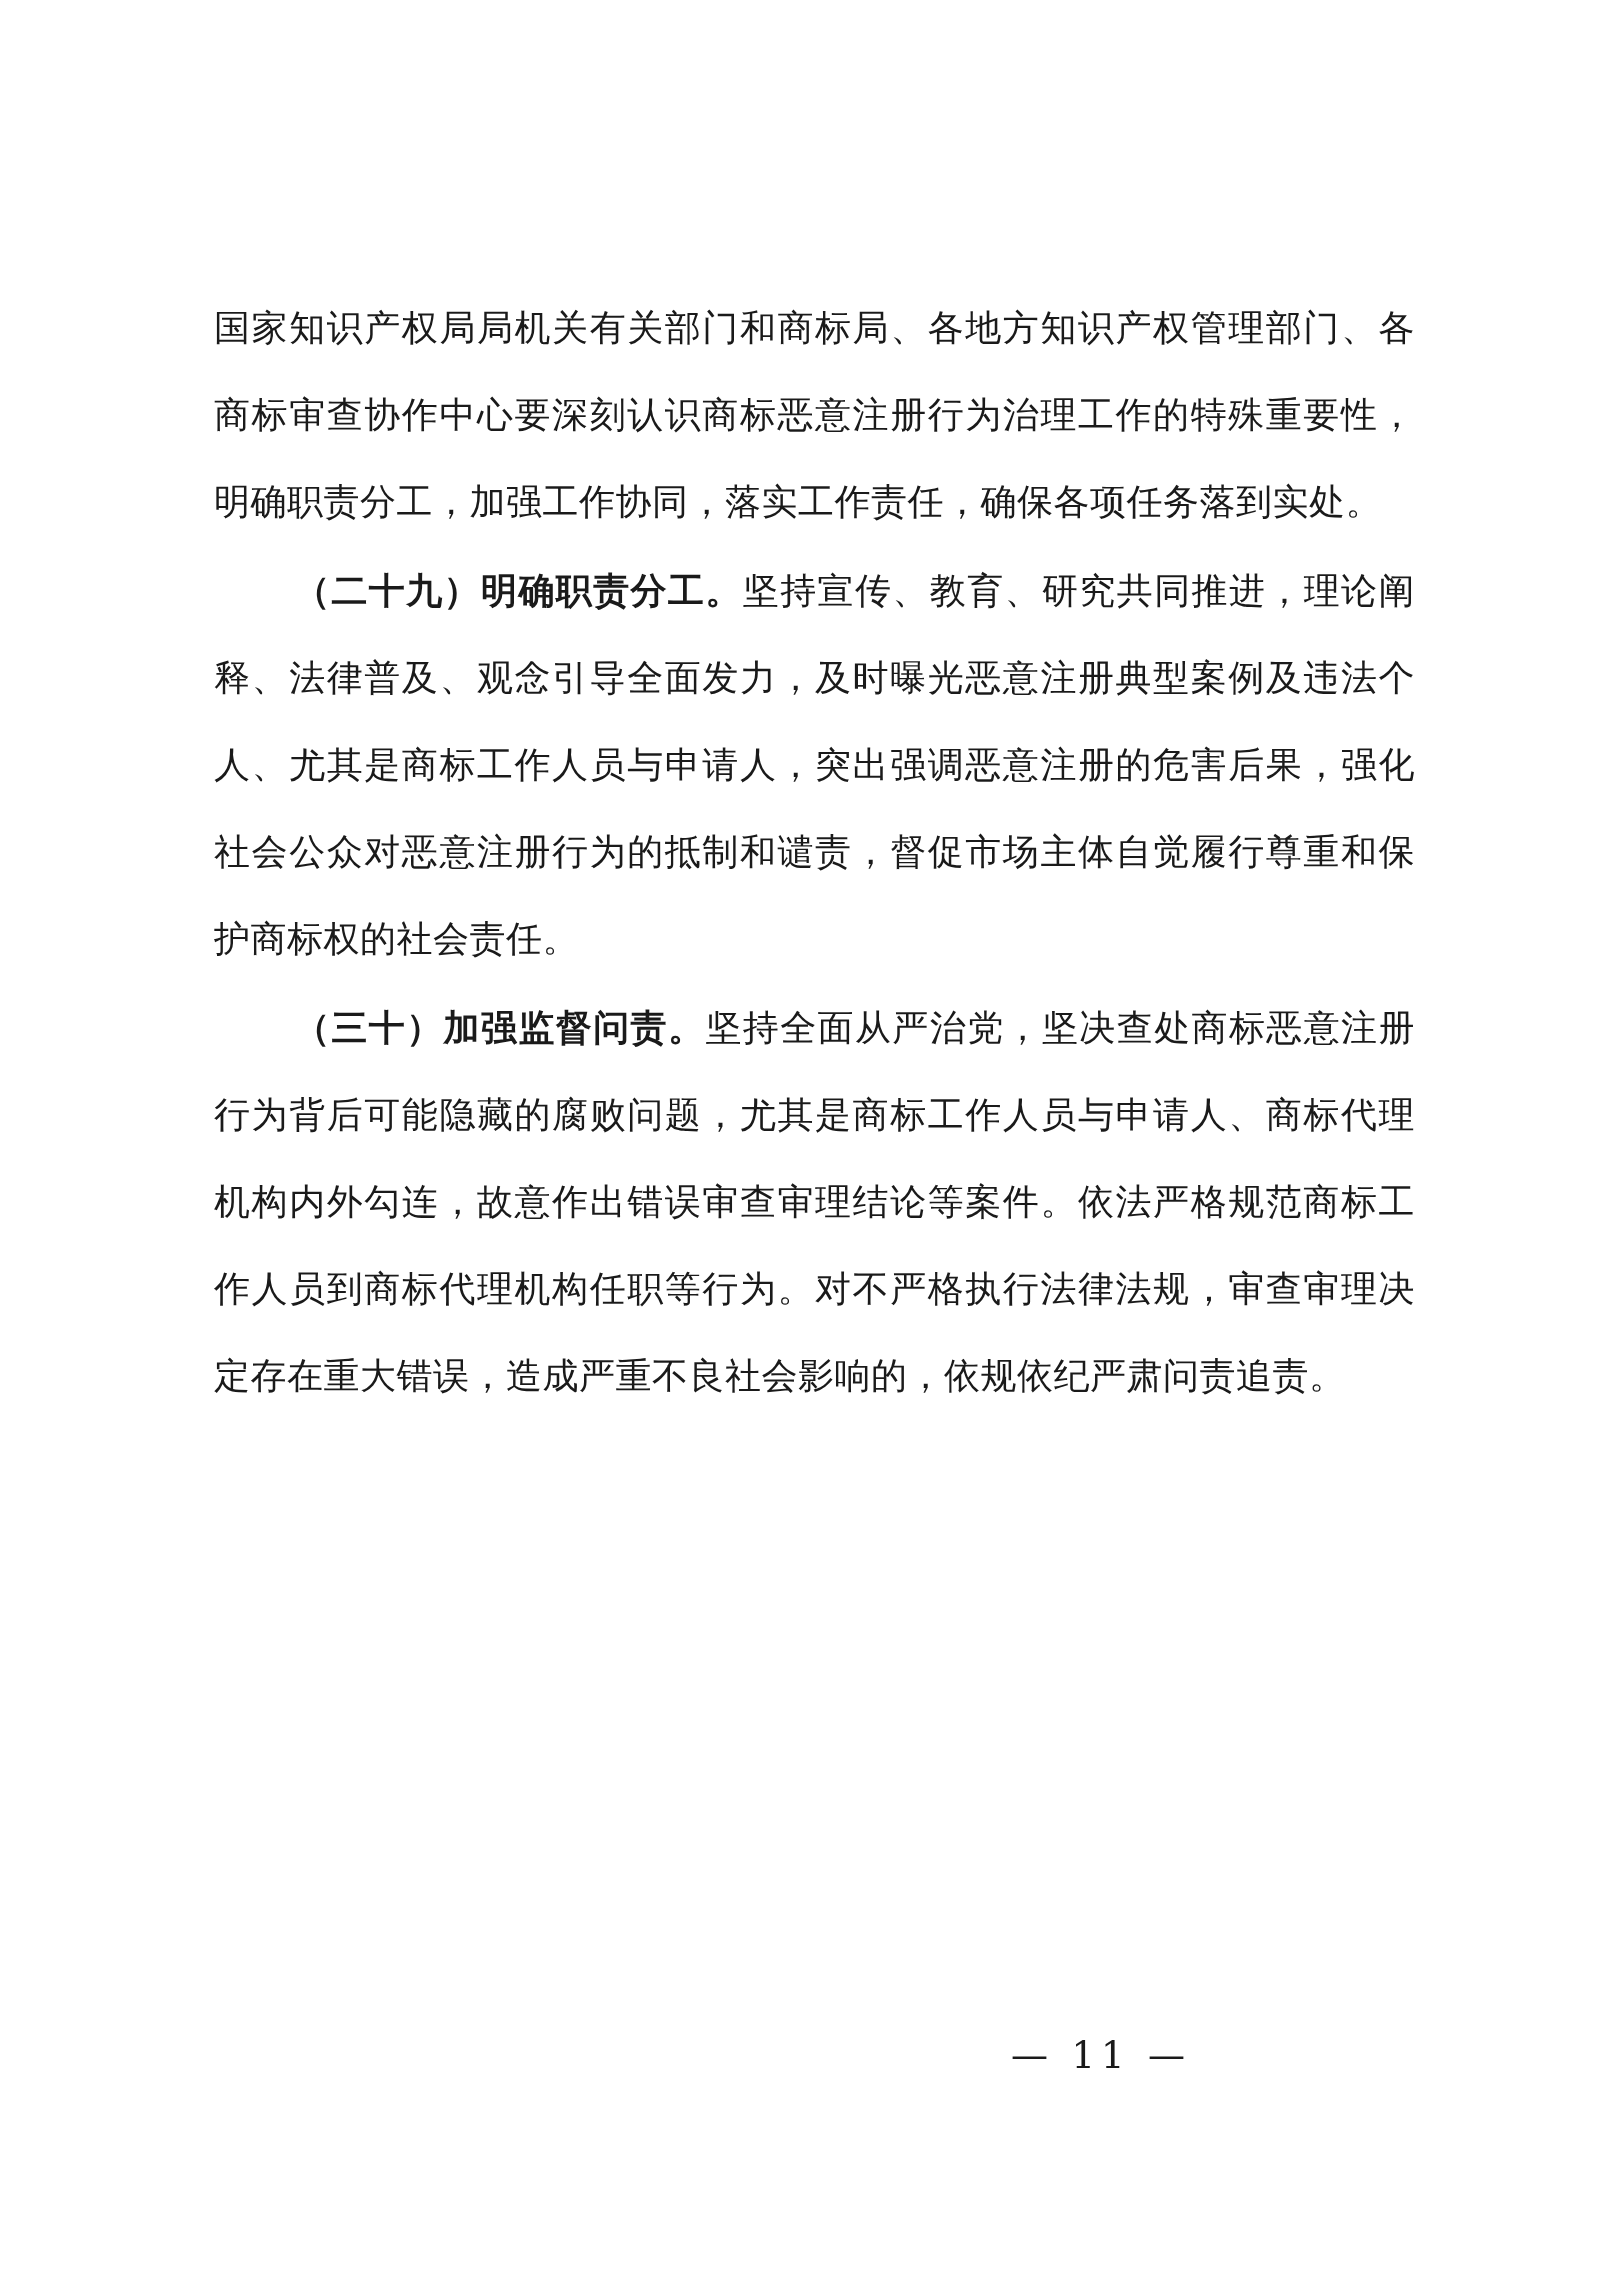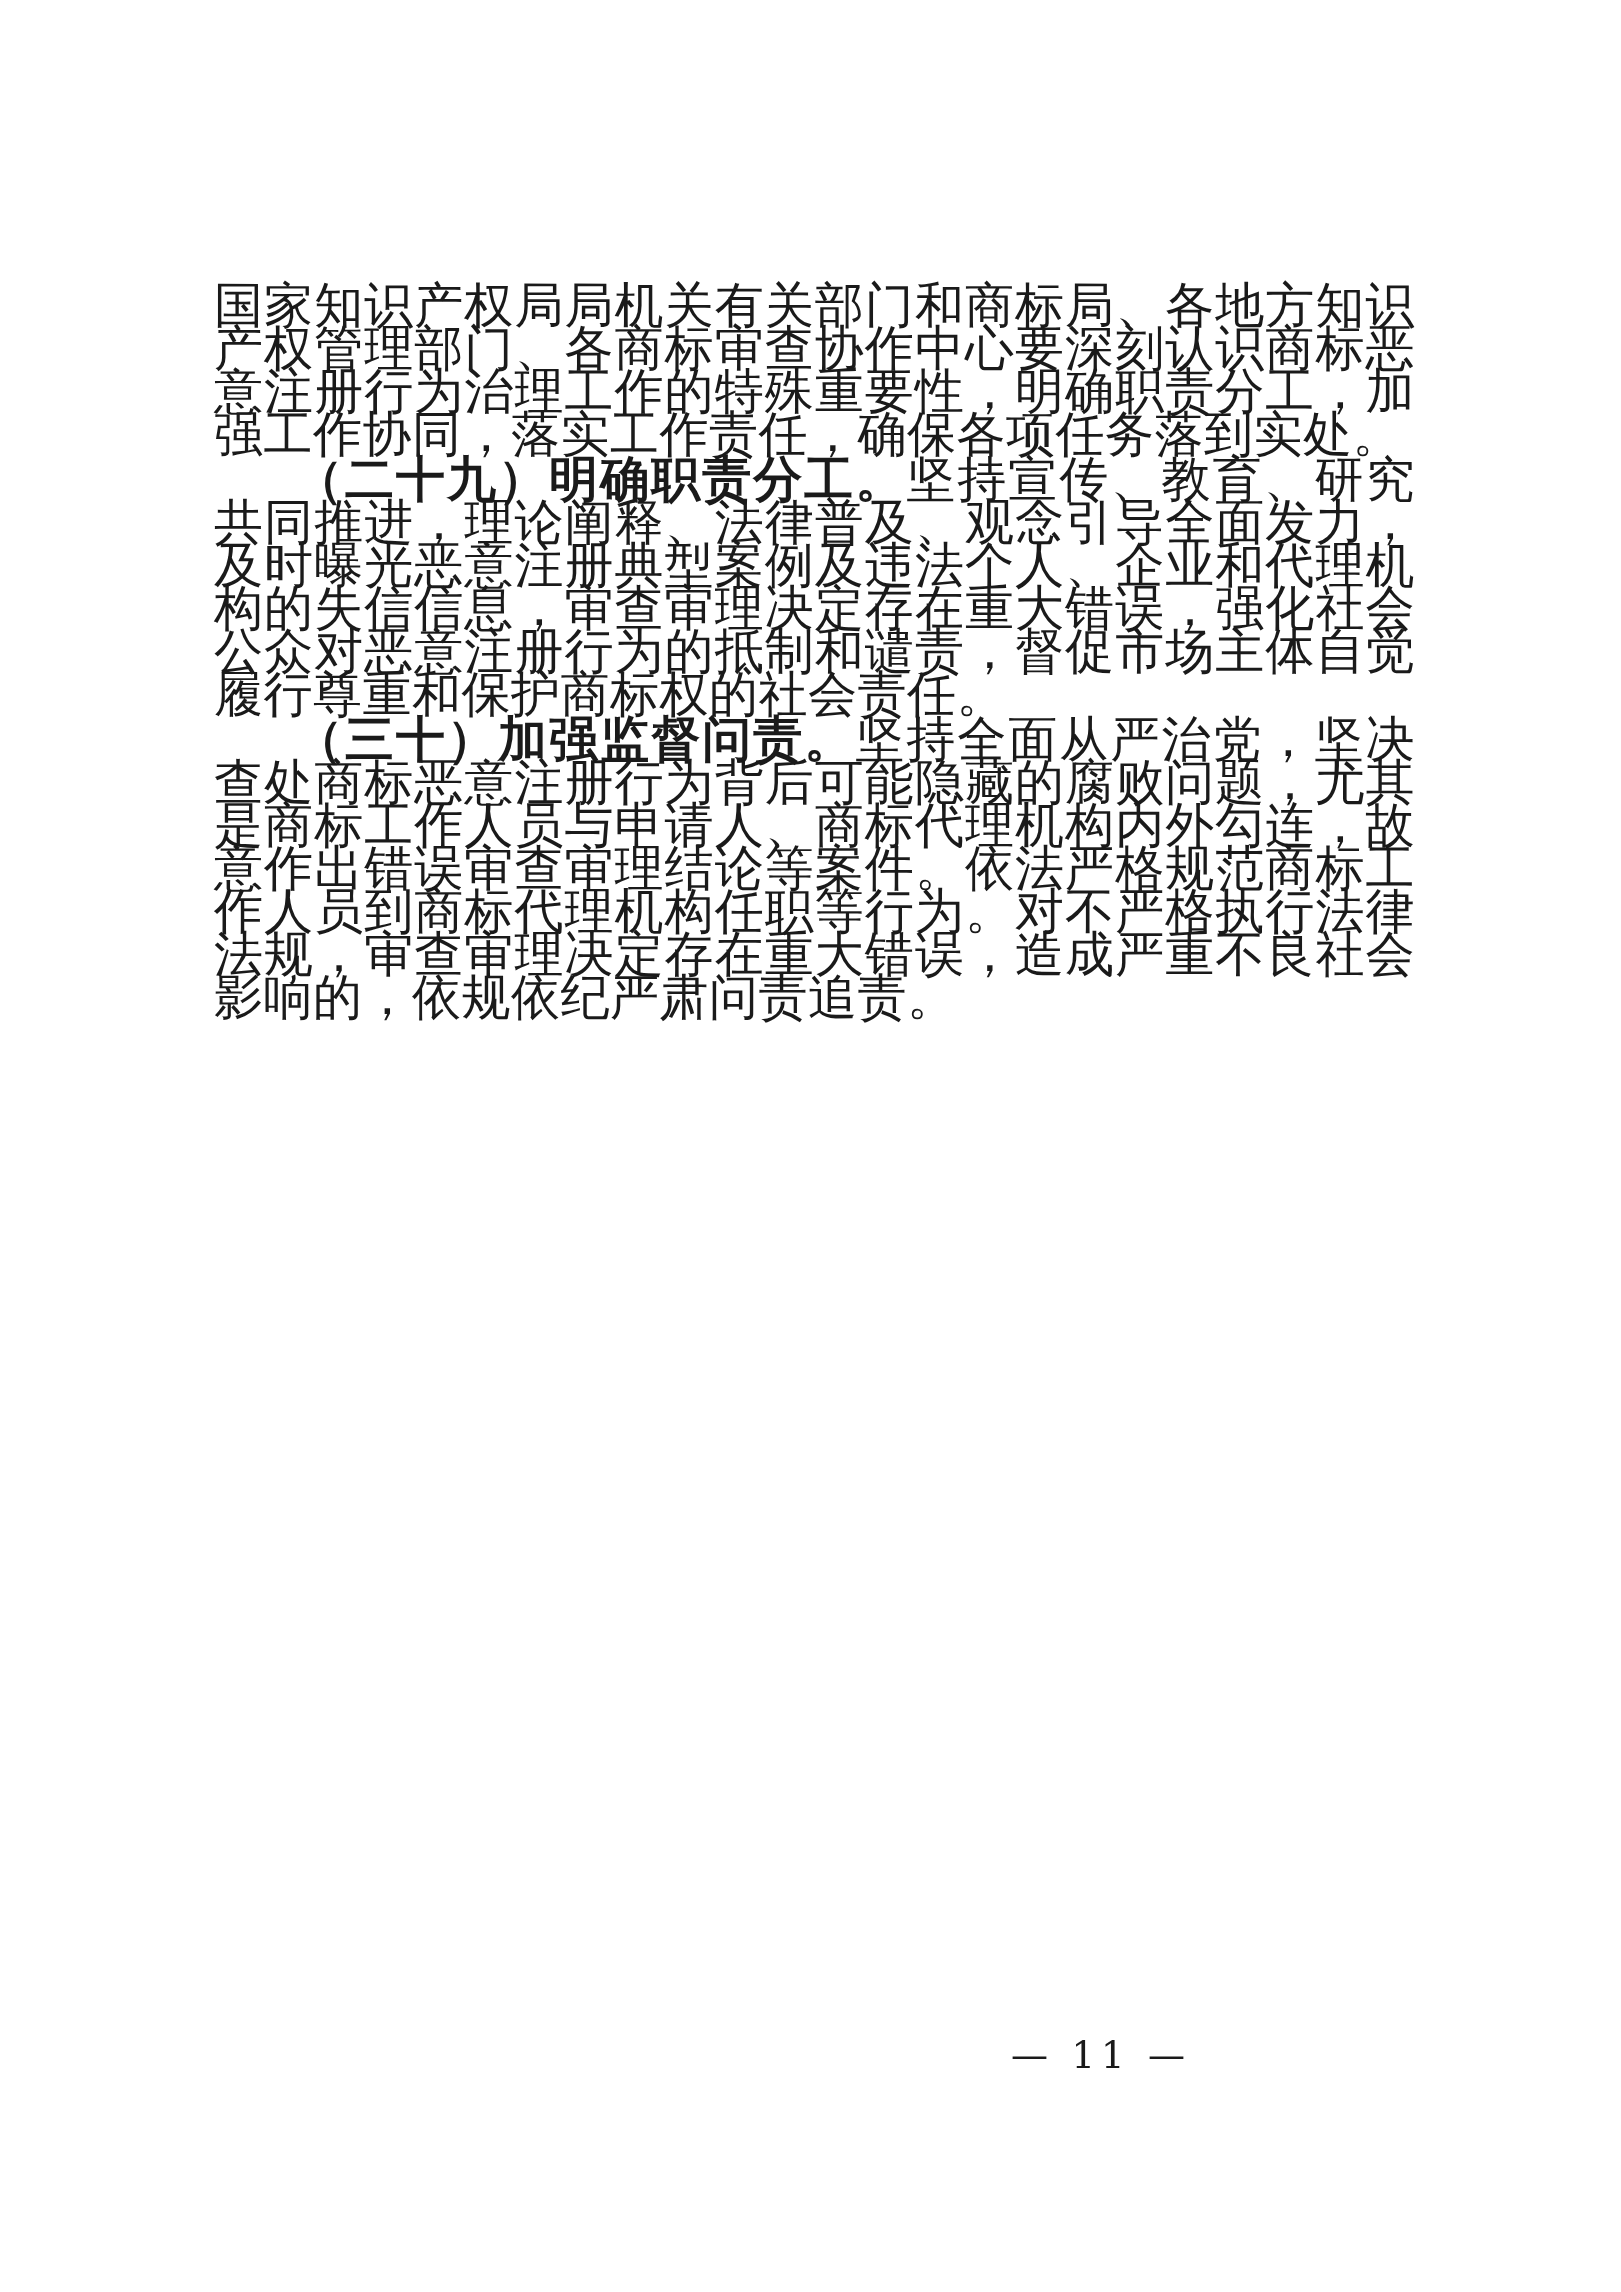--- a/index.html
+++ b/index.html
@@ -18,22 +18,22 @@
     color: #1a1a1a;
   }
   .content {
     position: absolute;
     left: 214px;
     top: 284px;
     width: 1201px;
   }
   p.body-para {
     margin: 0 0 2px 0;
-    font-size: 49px;
-    line-height: 43px;
+    font-size: 36px;
+    line-height: 87px;
     text-align: justify;
     text-justify: inter-ideograph;
     letter-spacing: 0.5px;
     font-family: "DejaVu Serif", "Liberation Serif", serif;
   }
   p.indent {
     text-indent: 80px;
   }
   .lead {
     font-weight: bold;
@@ -60,21 +60,21 @@
 
 <div class="page">
 
   <div class="content">
 
     <p class="body-para">
       <span>国家知识产权局局机关有关部门和商标局、各地方知识产权管理部门、各商标审查协作中心要深刻认识商标恶意注册行为治理工作的特殊重要性，明确职责分工，加强工作协同，落实工作责任，确保各项任务落到实处。</span>
     </p>
 
     <p class="body-para indent">
-      <span class="lead">（二十九）明确职责分工。</span><span>坚持宣传、教育、研究共同推进，理论阐释、法律普及、观念引导全面发力，及时曝光恶意注册典型案例及违法个人、企业和代理机构的失信信息，审查审理决定存在重大错误，强化社会公众对恶意注册行为的抵制和谴责，督促市场主体自觉履行尊重和保护商标权的社会责任。</span>
+      <span class="lead">（二十九）明确职责分工。</span><span>坚持宣传、教育、研究共同推进，理论阐释、法律普及、观念引导全面发力，及时曝光恶意注册典型案例及违法个人、尤其是商标工作人员与申请人，突出强调恶意注册的危害后果，强化社会公众对恶意注册行为的抵制和谴责，督促市场主体自觉履行尊重和保护商标权的社会责任。</span>
     </p>
 
     <p class="body-para indent">
       <span class="lead">（三十）加强监督问责。</span><span>坚持全面从严治党，坚决查处商标恶意注册行为背后可能隐藏的腐败问题，尤其是商标工作人员与申请人、商标代理机构内外勾连，故意作出错误审查审理结论等案件。依法严格规范商标工作人员到商标代理机构任职等行为。对不严格执行法律法规，审查审理决定存在重大错误，造成严重不良社会影响的，依规依纪严肃问责追责。</span>
     </p>
 
   </div>
 
   <div class="footer">
     <span class="pagenum-inner">— 11 —</span>

